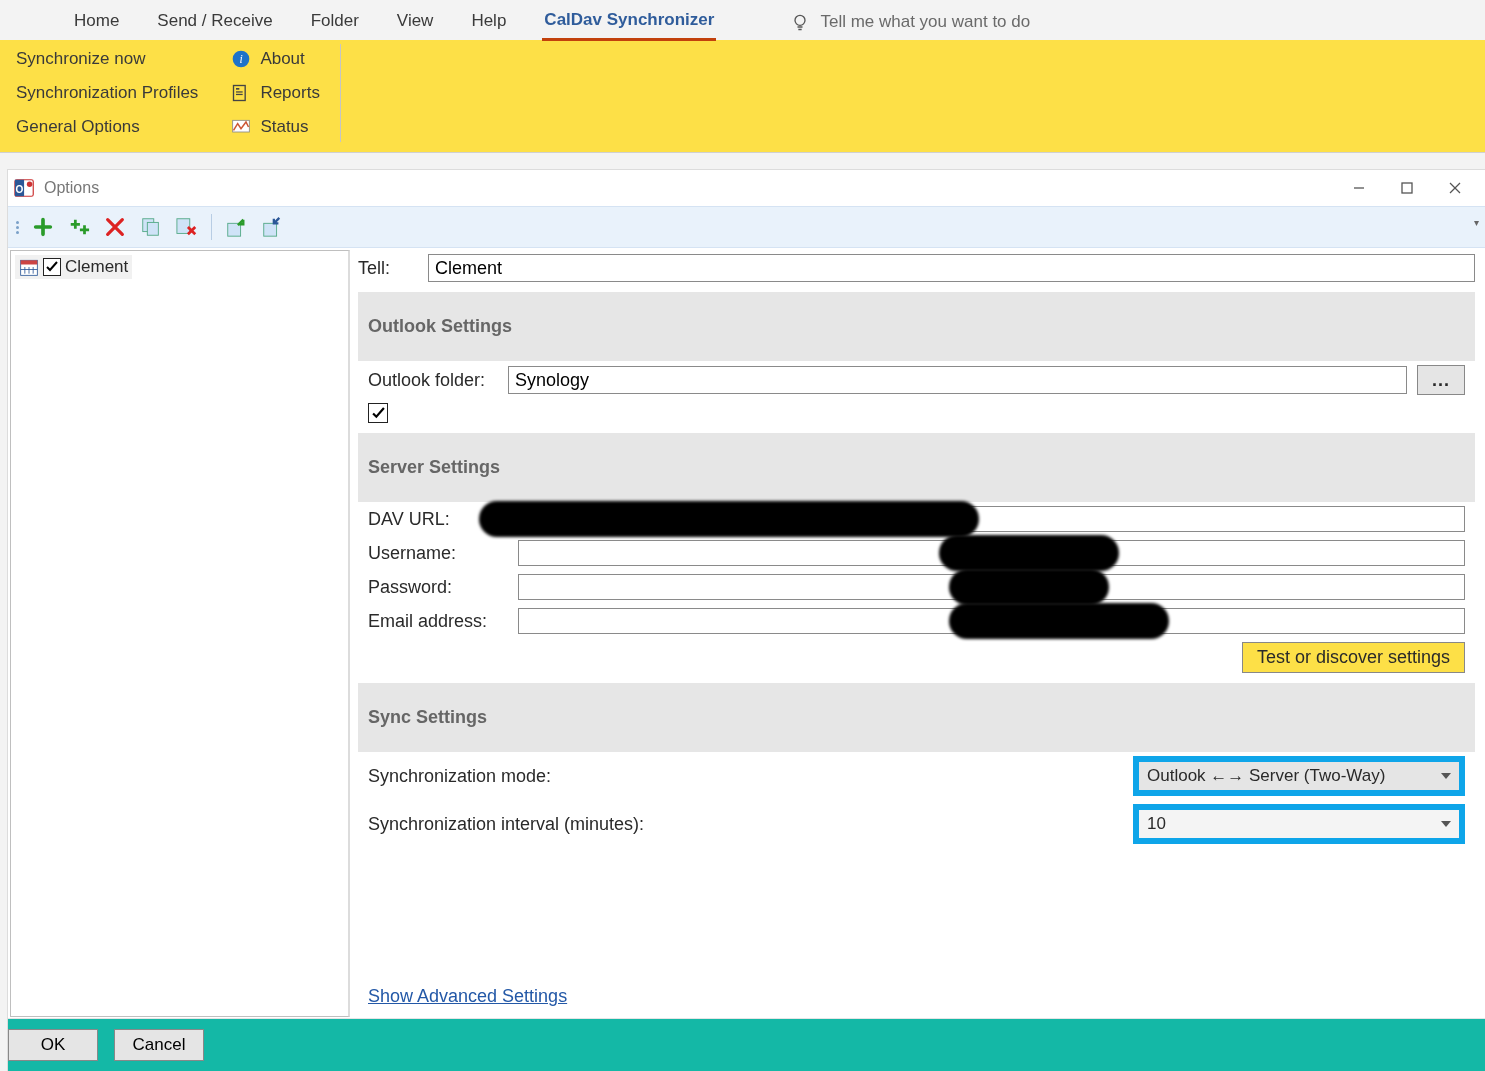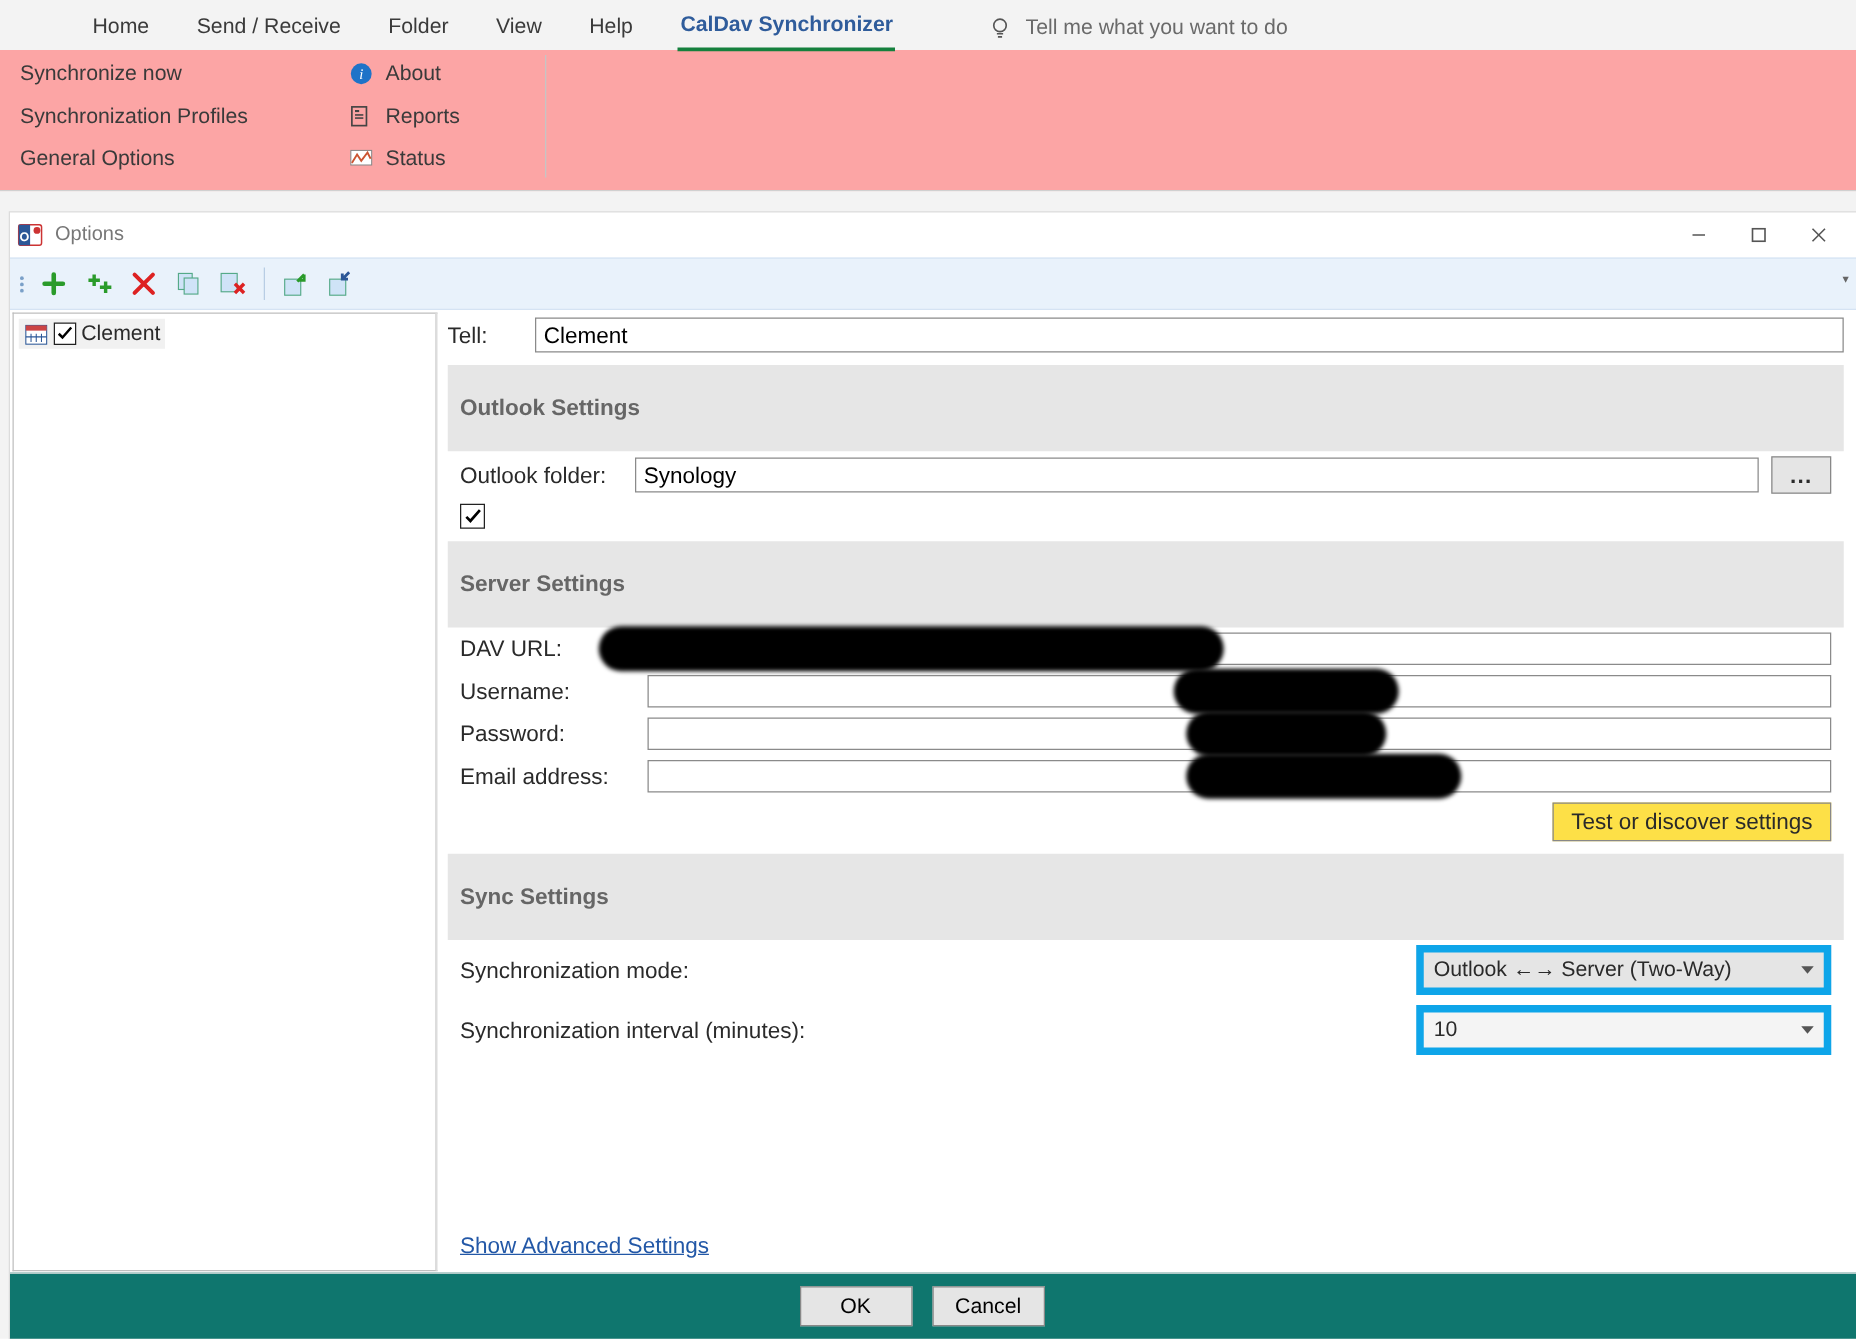--- a/index.html
+++ b/index.html
@@ -21,40 +21,39 @@
     color: #3a3a3a;
     margin-left: 32px;
   }
   .ribbon-tab {
     padding: 6px 2px 8px 2px;
     cursor: pointer;
   }
   .ribbon-tab.active {
     color: #2f5c9b;
     font-weight: 600;
-    border-bottom: 3px solid #15803d;
+    border-bottom: 3px solid #c2410c;
   }
   .tellme {
     display: flex;
     align-items: center;
     gap: 10px;
     color: #6a6a6a;
     font-size: 17px;
     margin-left: 40px;
   }
   .bulb {
     width: 20px; height: 20px; stroke: #555; fill: none; stroke-width: 1.6;
   }
   
   .ribbon-body {
     display: flex;
-    background: #fca5a5;
+    background: #fde047;
     padding: 4px 0 10px 0;
     border-bottom: 1px solid #d0d0d0;
-    gap: 48px;
   }
   .ribbon-group {
     display: flex;
     flex-direction: column;
     gap: 8px;
     padding: 2px 16px;
     font-size: 17px;
     color: #3a3a3a;
   }
   .ribbon-sep {
@@ -213,24 +212,24 @@
     border-top:6px solid #555;
   }
   .select.light { background:#f4f4f4; }
   .link {
     color:#2358a7; text-decoration:underline; font-size:18px;
     padding: 10px;
   }
   
   .dlgfooter{
     position:absolute; bottom:0; left:0; right:0;
-    height:52px; display:flex; align-items:center; justify-content:center;
+    height:52px; display:flex; align-items:center; justify-content:flex-start;
     gap:16px; padding-right:18px;
     border-top:1px solid #e5e5e5;
-    background:#0f766e;
+    background:#14b8a6;
   }
   .btn{
     width:90px; height:32px; border:1px solid #888; background:#e5e5e5;
     font-size:17px; cursor:pointer;
   }
 </style>
 </head>
 <body>
 
 <div class="ribbon-tabs">

